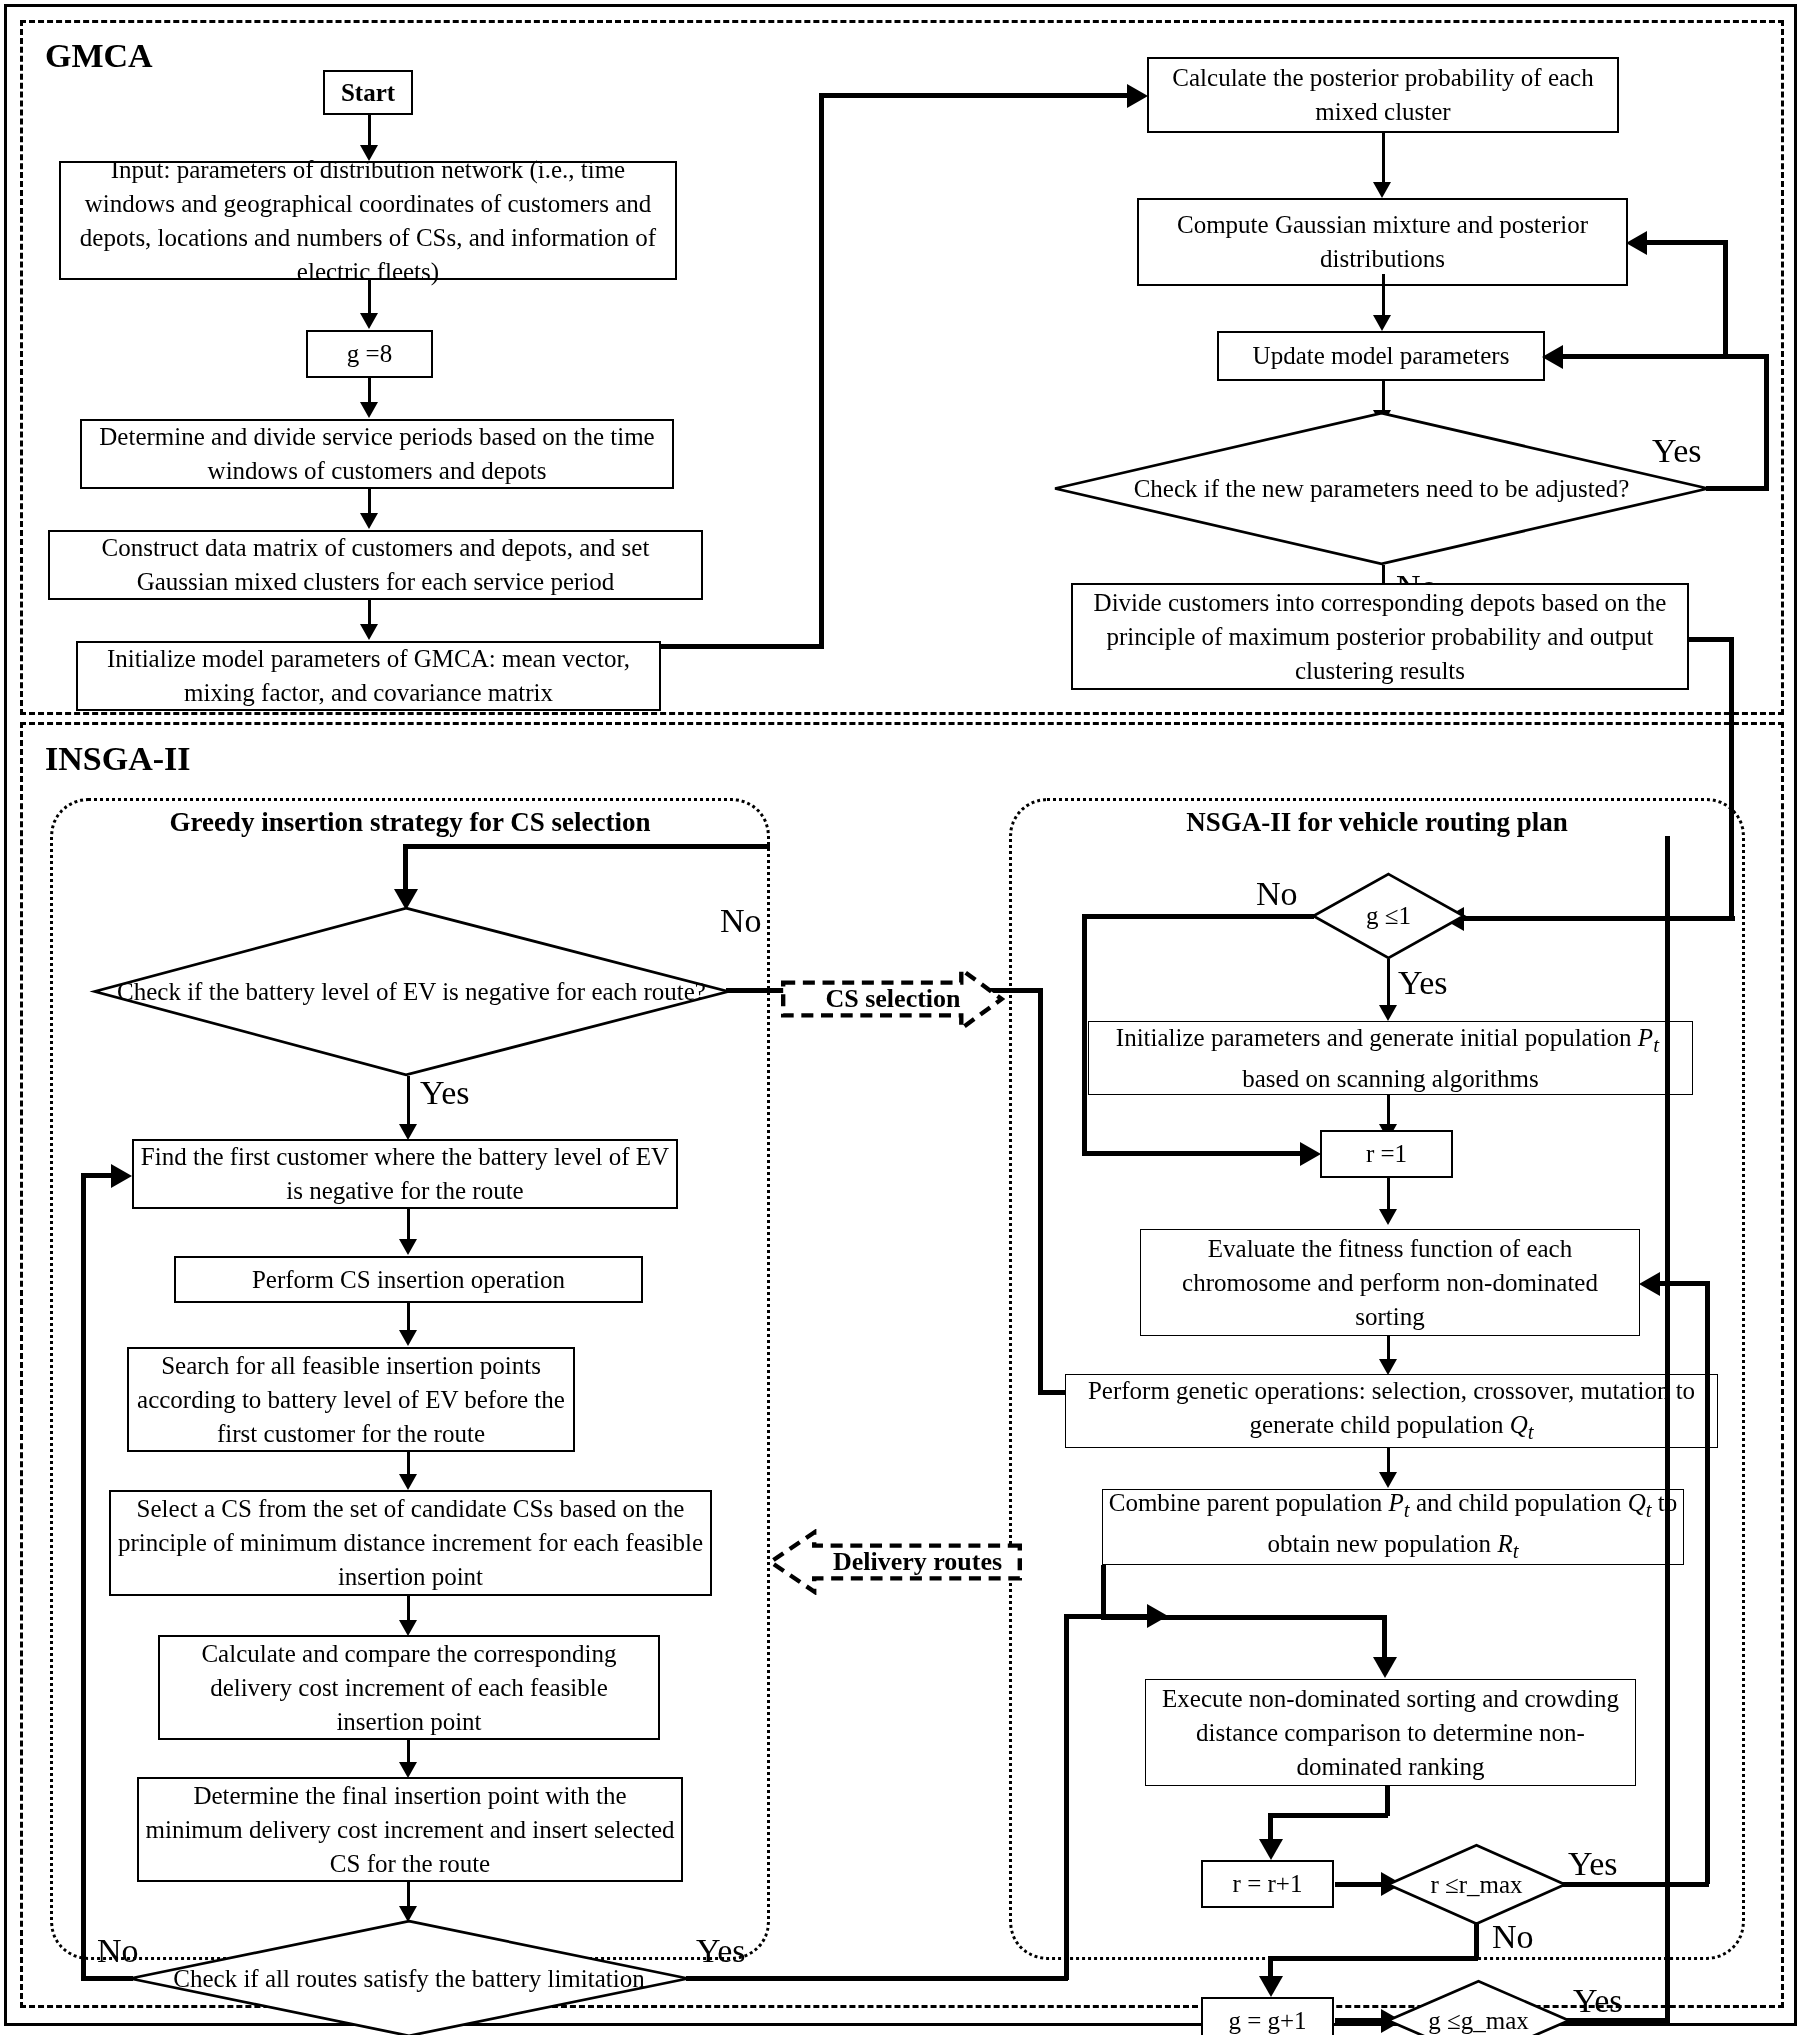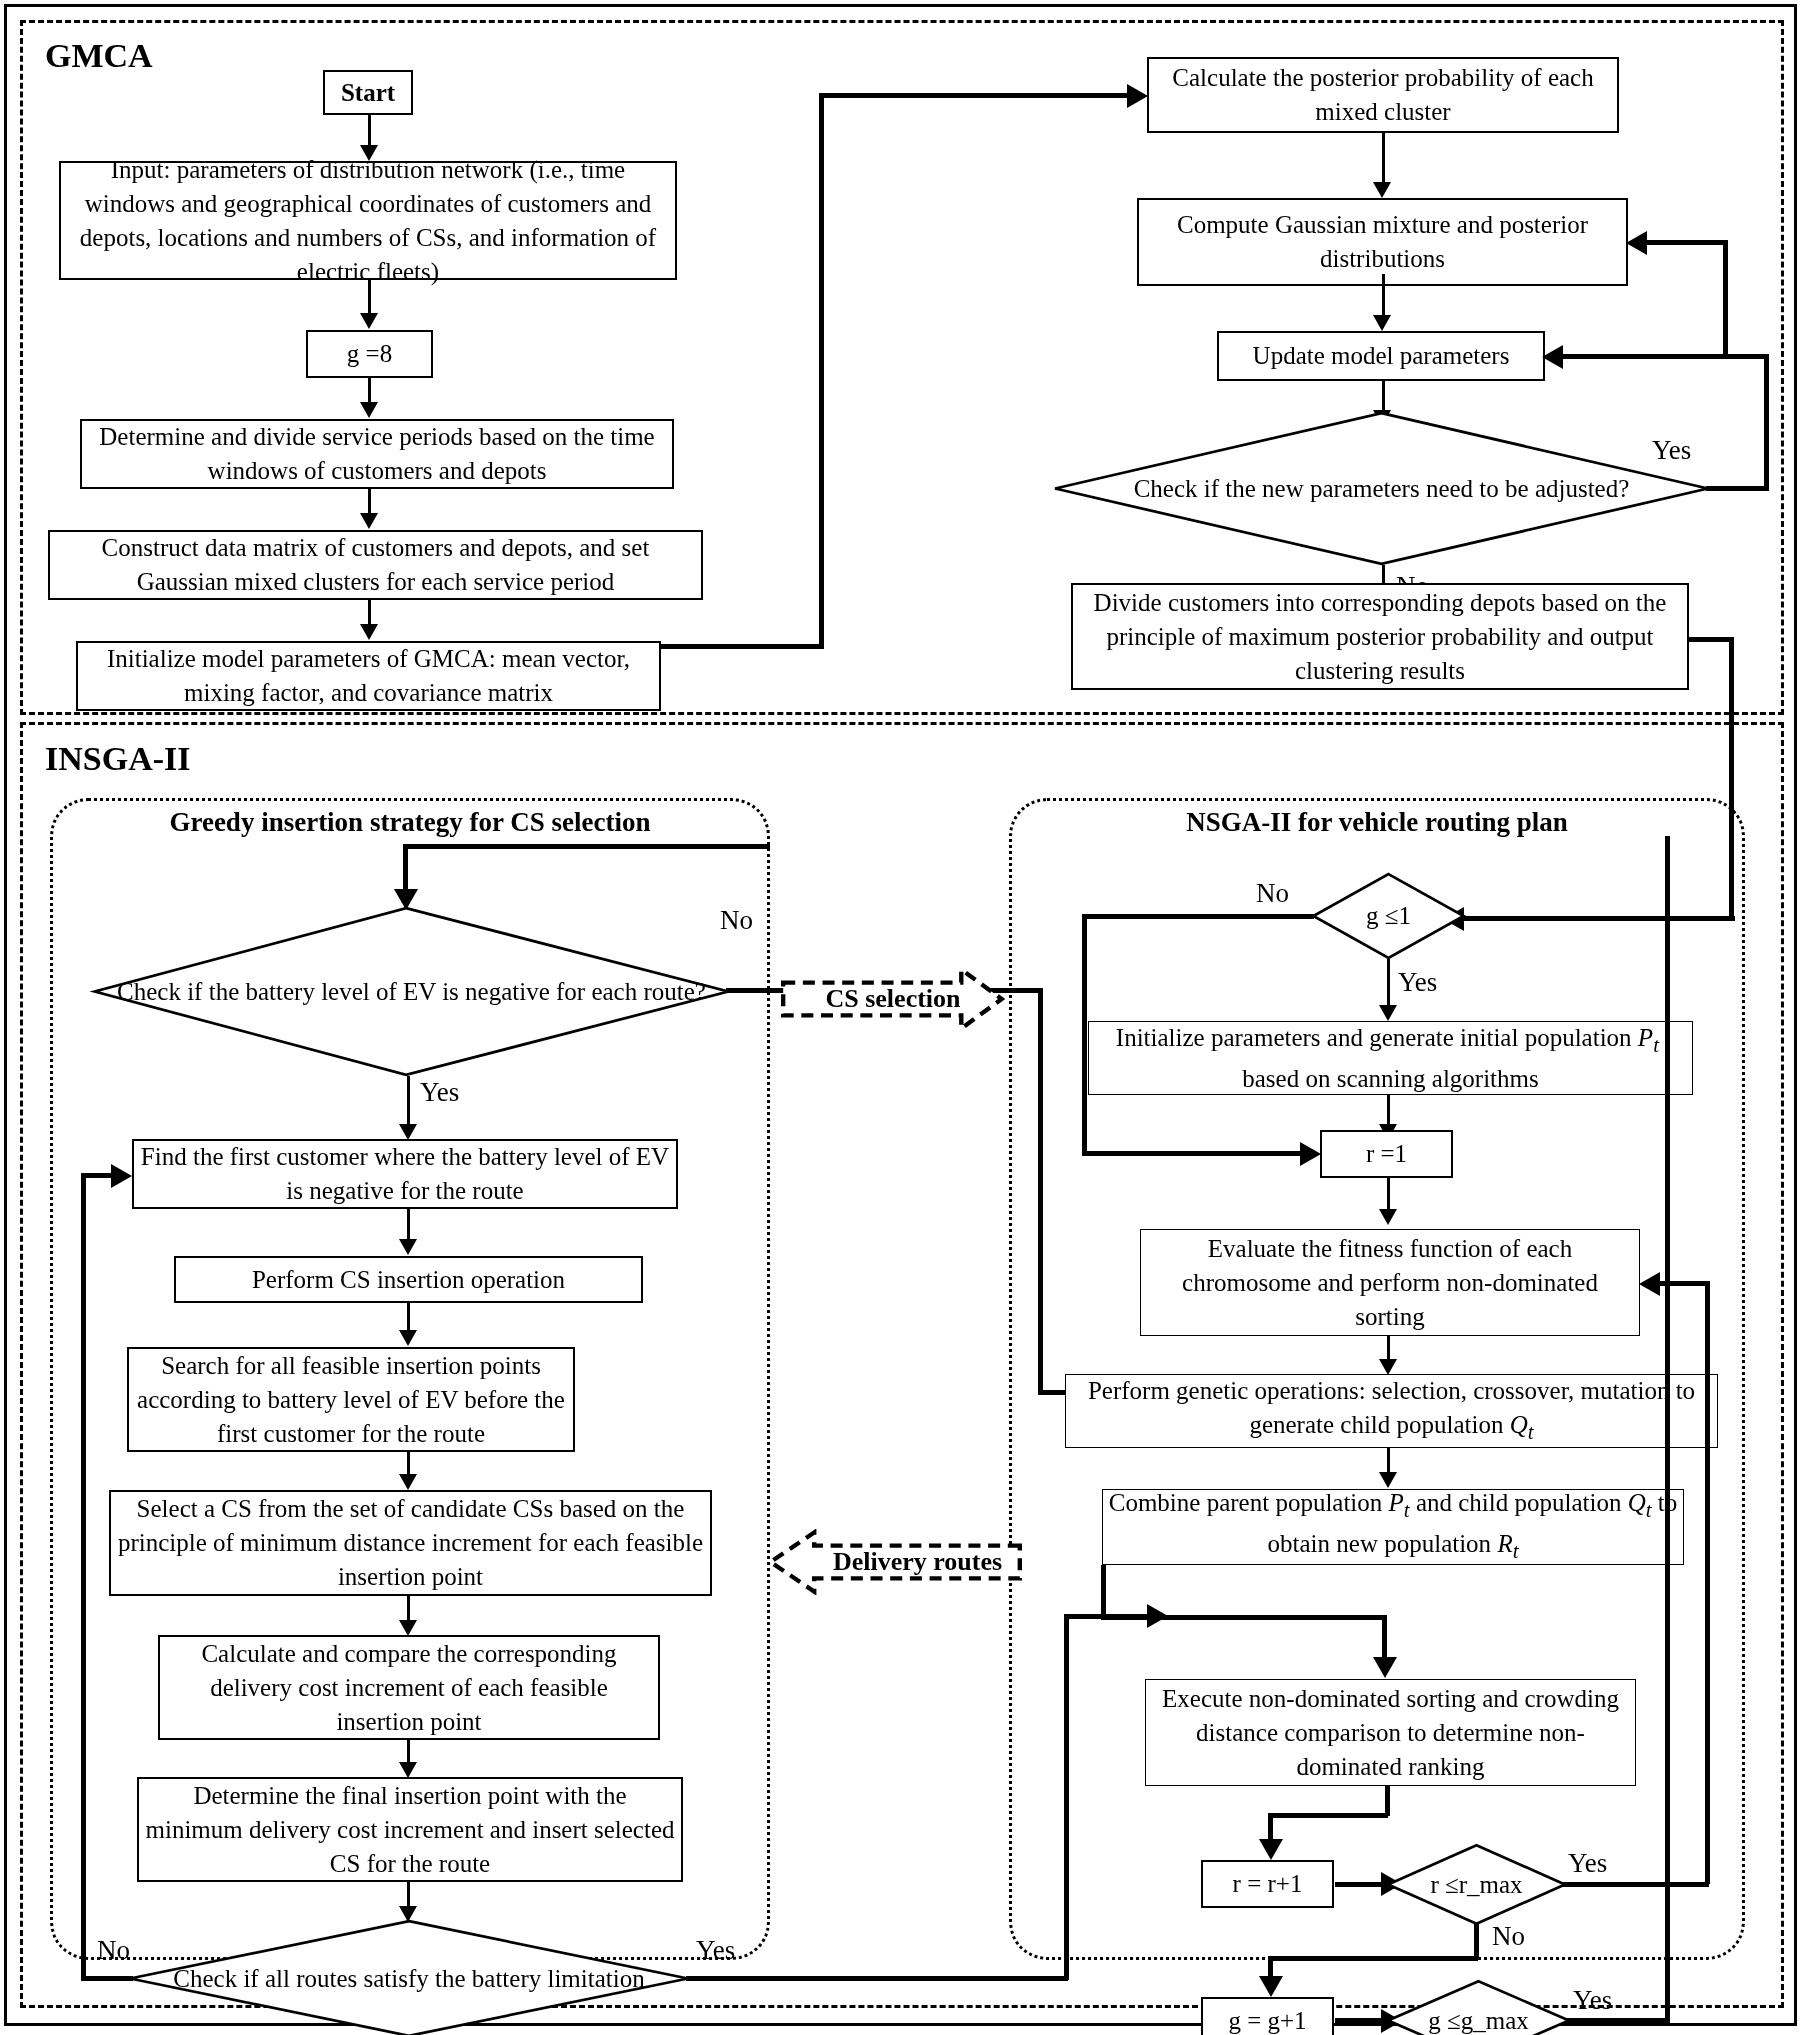--- a/index.html
+++ b/index.html
@@ -29,21 +29,21 @@
 
   
   .diamond{position:absolute;}
   .diamond svg{position:absolute;left:0;top:0;overflow:visible;}
   .diamond .dtext{position:absolute;left:0;top:0;width:100%;height:100%;
     display:flex;align-items:center;justify-content:center;text-align:center;
     font-size:25px;line-height:34px;}
   .diamond.small .dtext{font-size:25px;}
 
   
-  .elabel{position:absolute;font-size:27px;line-height:27px;white-space:nowrap;}
+  .elabel{position:absolute;font-size:34px;line-height:27px;white-space:nowrap;}
 
   
   .ln{position:absolute;background:#000;}
   .ln.v{width:2.7px;}
   .lnT{position:absolute;background:#000;}
   .lnT.v{width:4.9px;}
   .lnT.h{height:4.9px;}
 
   
   .arr{position:absolute;width:0;height:0;}

